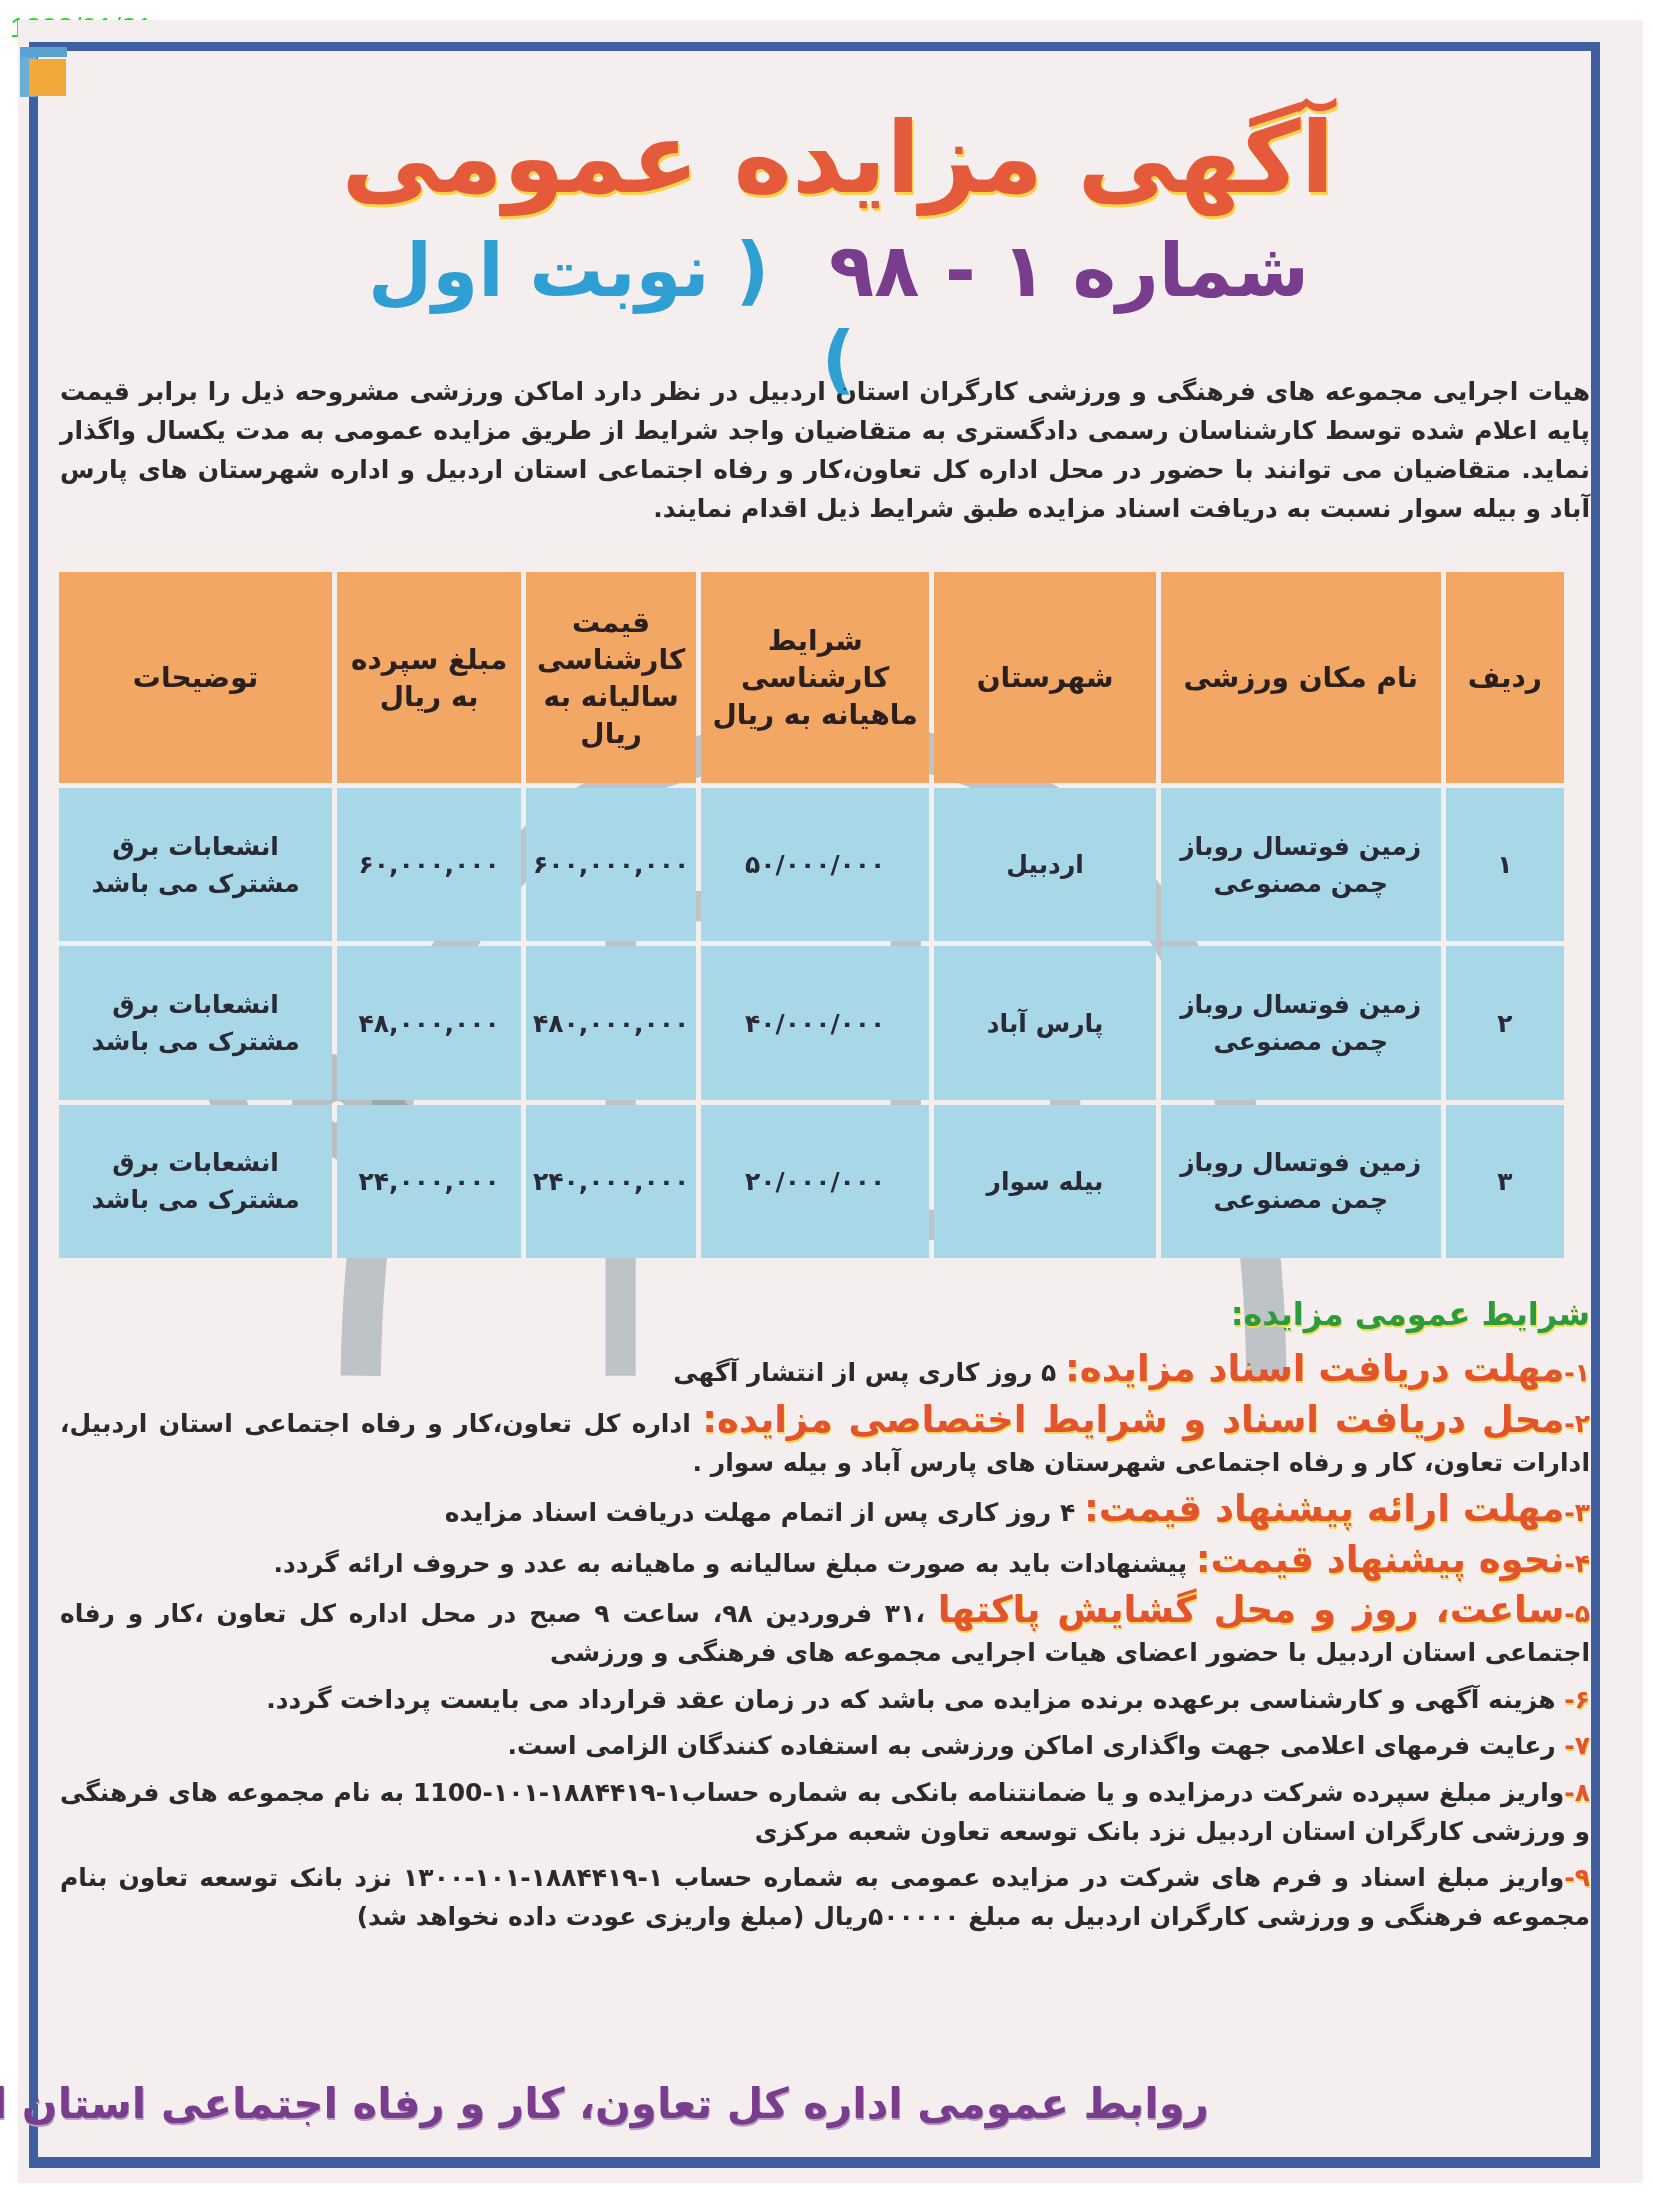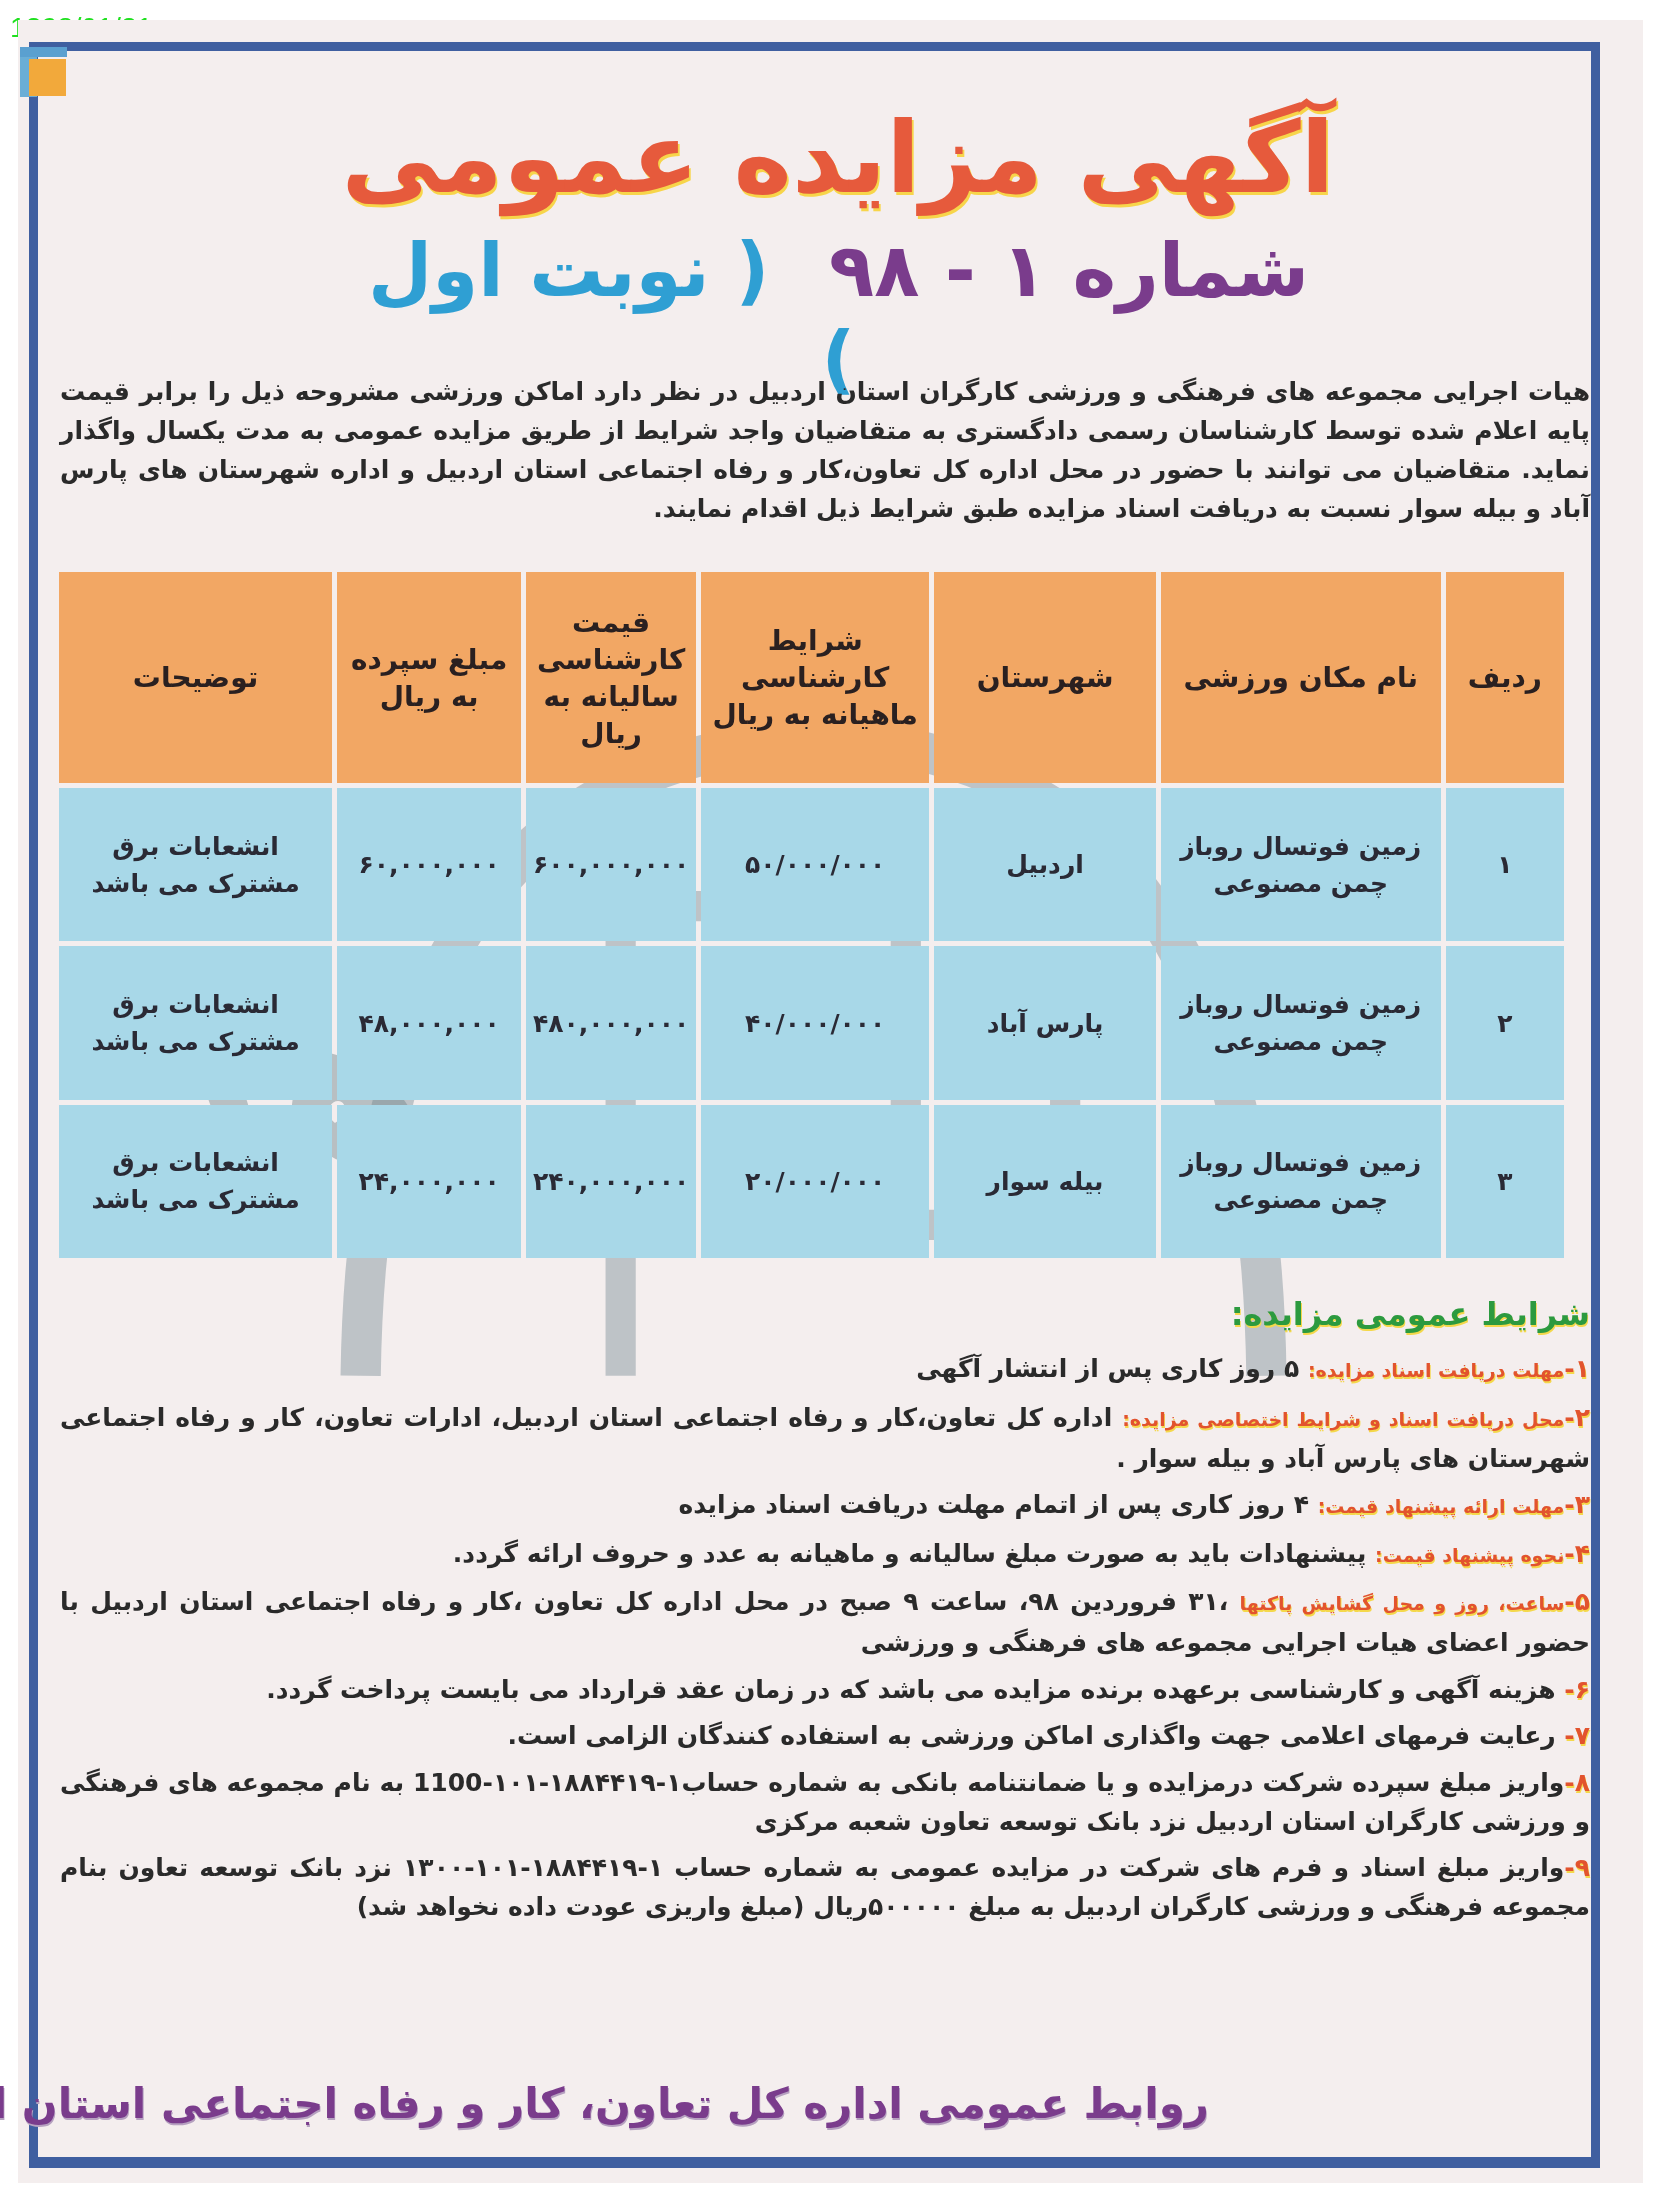--- a/index.html
+++ b/index.html
@@ -69,21 +69,21 @@
   .conditions {
     position:absolute; left:60px; top:1295px; width:1530px; direction:rtl;
     font-size:25px; font-weight:bold; color:#2a2a2a; line-height:39px;
   }
   .cond-title {
     color:#2c9a3f; font-size:32px; font-weight:bold; text-shadow:0.8px 1.7px 0 #f4d84b;
     margin-bottom:15px;
   }
   .cond-item { margin-bottom:7.5px; text-align:justify; }
   .cond-num { color:#e2532e; text-shadow:0.8px 1.7px 0 #f4d84b; }
-  .cond-label { color:#e2532e; text-shadow:0.8px 1.7px 0 #f4d84b; font-size:19px; }
+  .cond-label { color:#e2532e; text-shadow:0.8px 1.7px 0 #f4d84b; font-size:37px; }
   .footer {
     position:absolute; left:60px; top:2079px; width:1149px; direction:rtl;
     text-align:left; font-size:42px; font-weight:bold; color:#7a3c8c;
     text-shadow:0.8px 1.7px 0 #b6a1c0; white-space:nowrap;
   }
 </style>
 </head>
 <body>
 
 <div class="stamp">1398/01/21</div>

